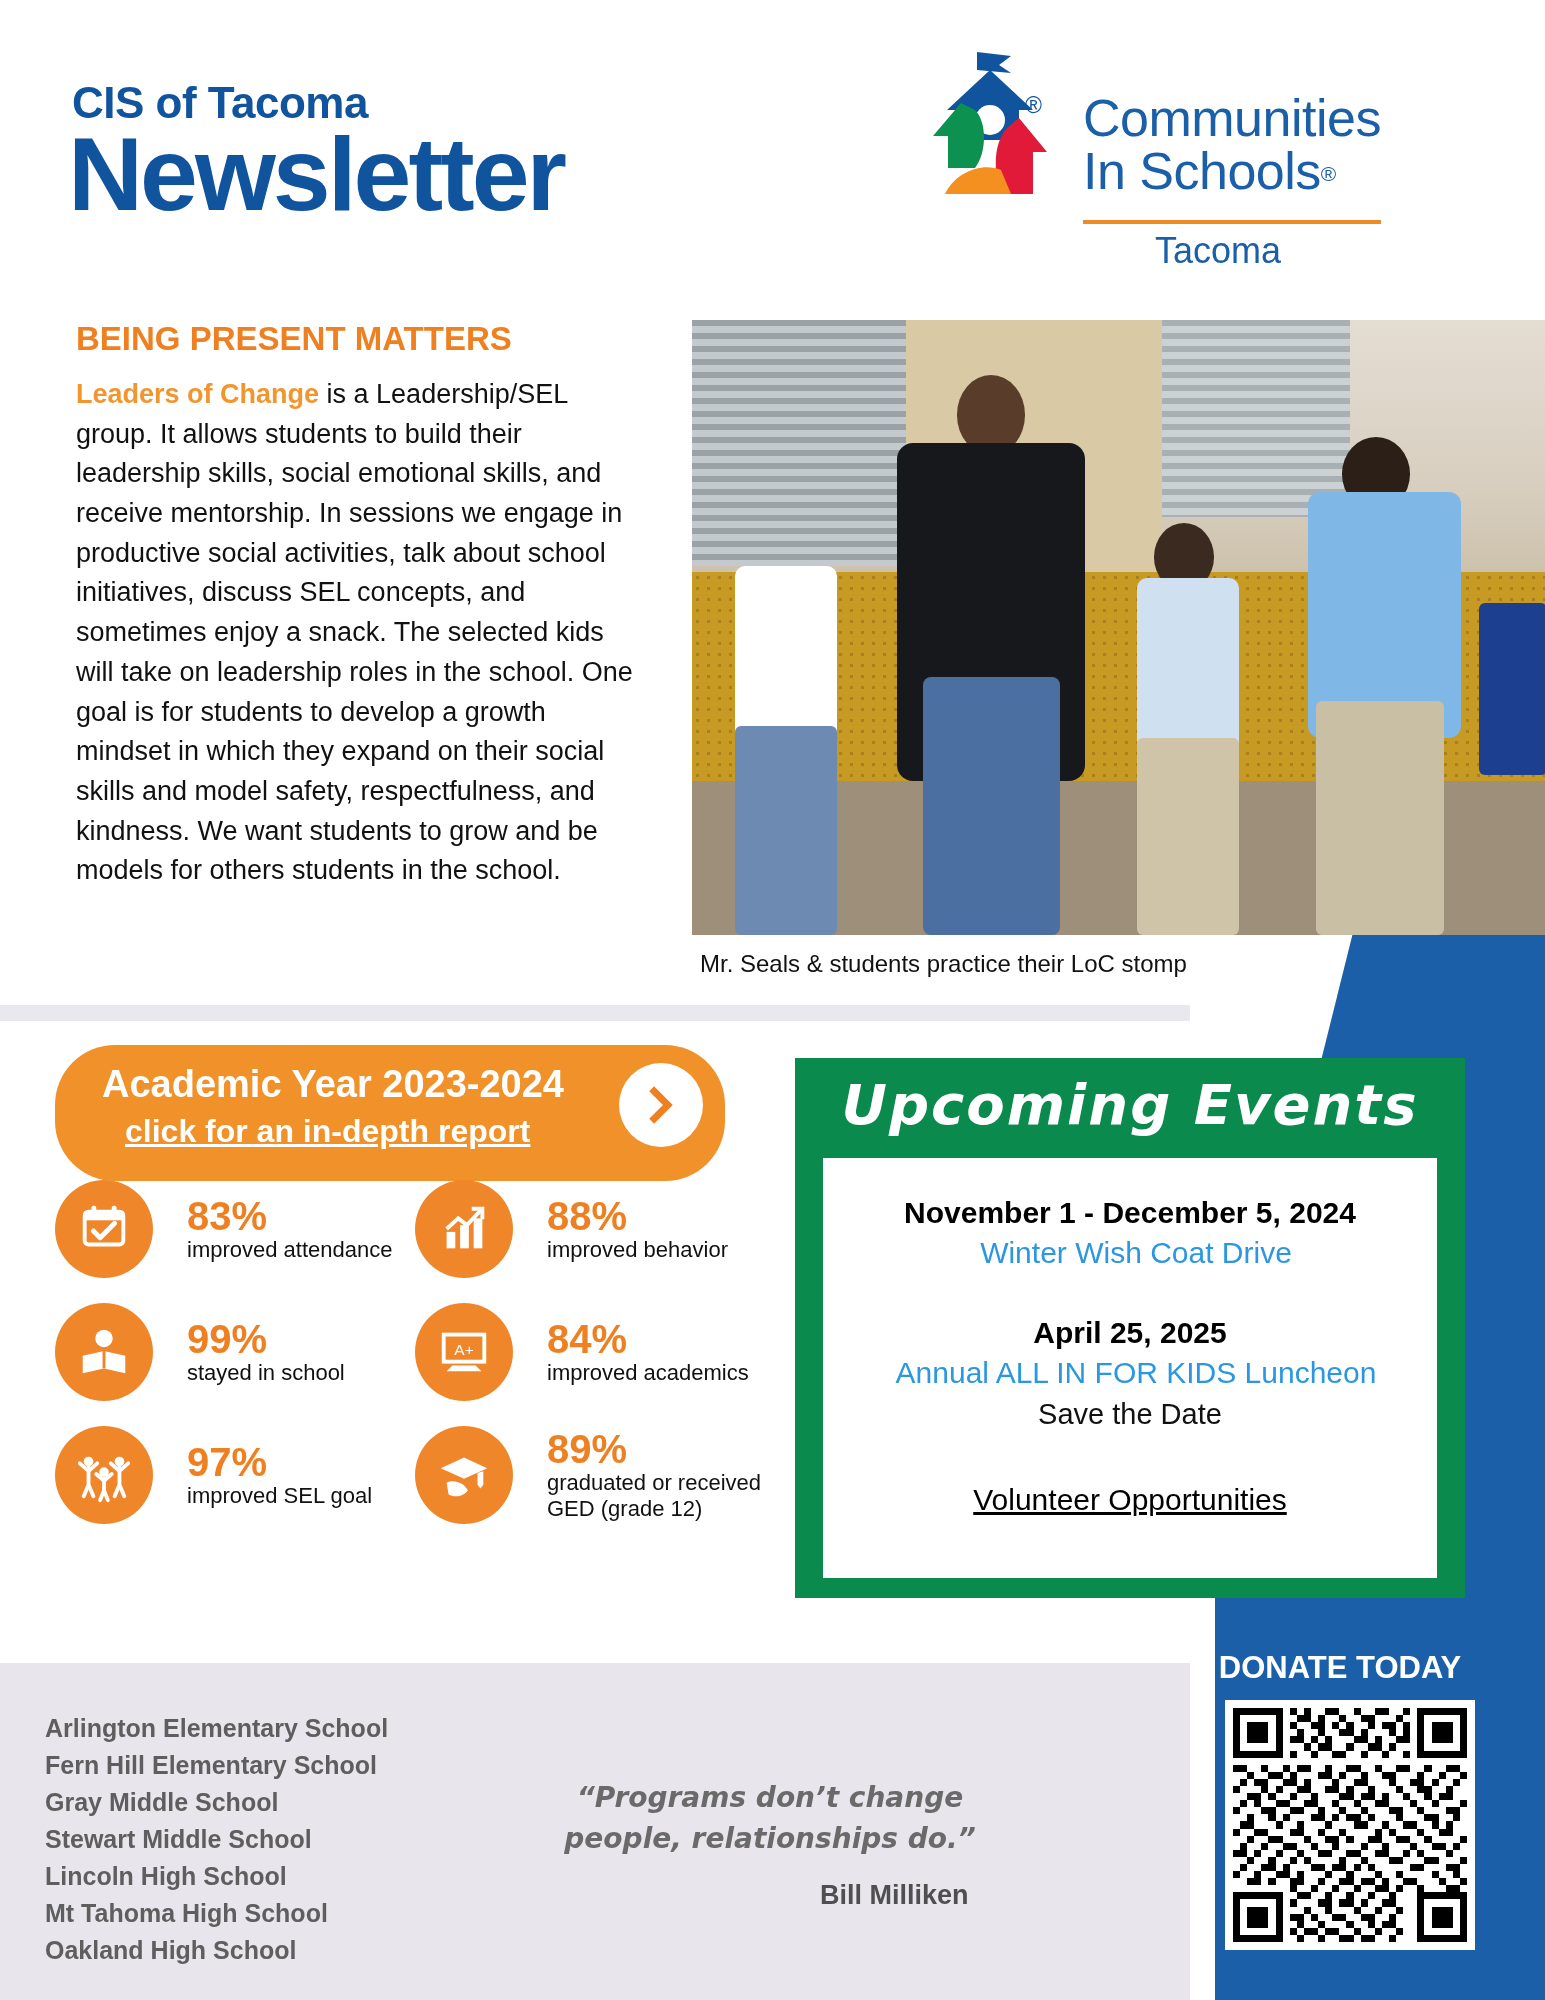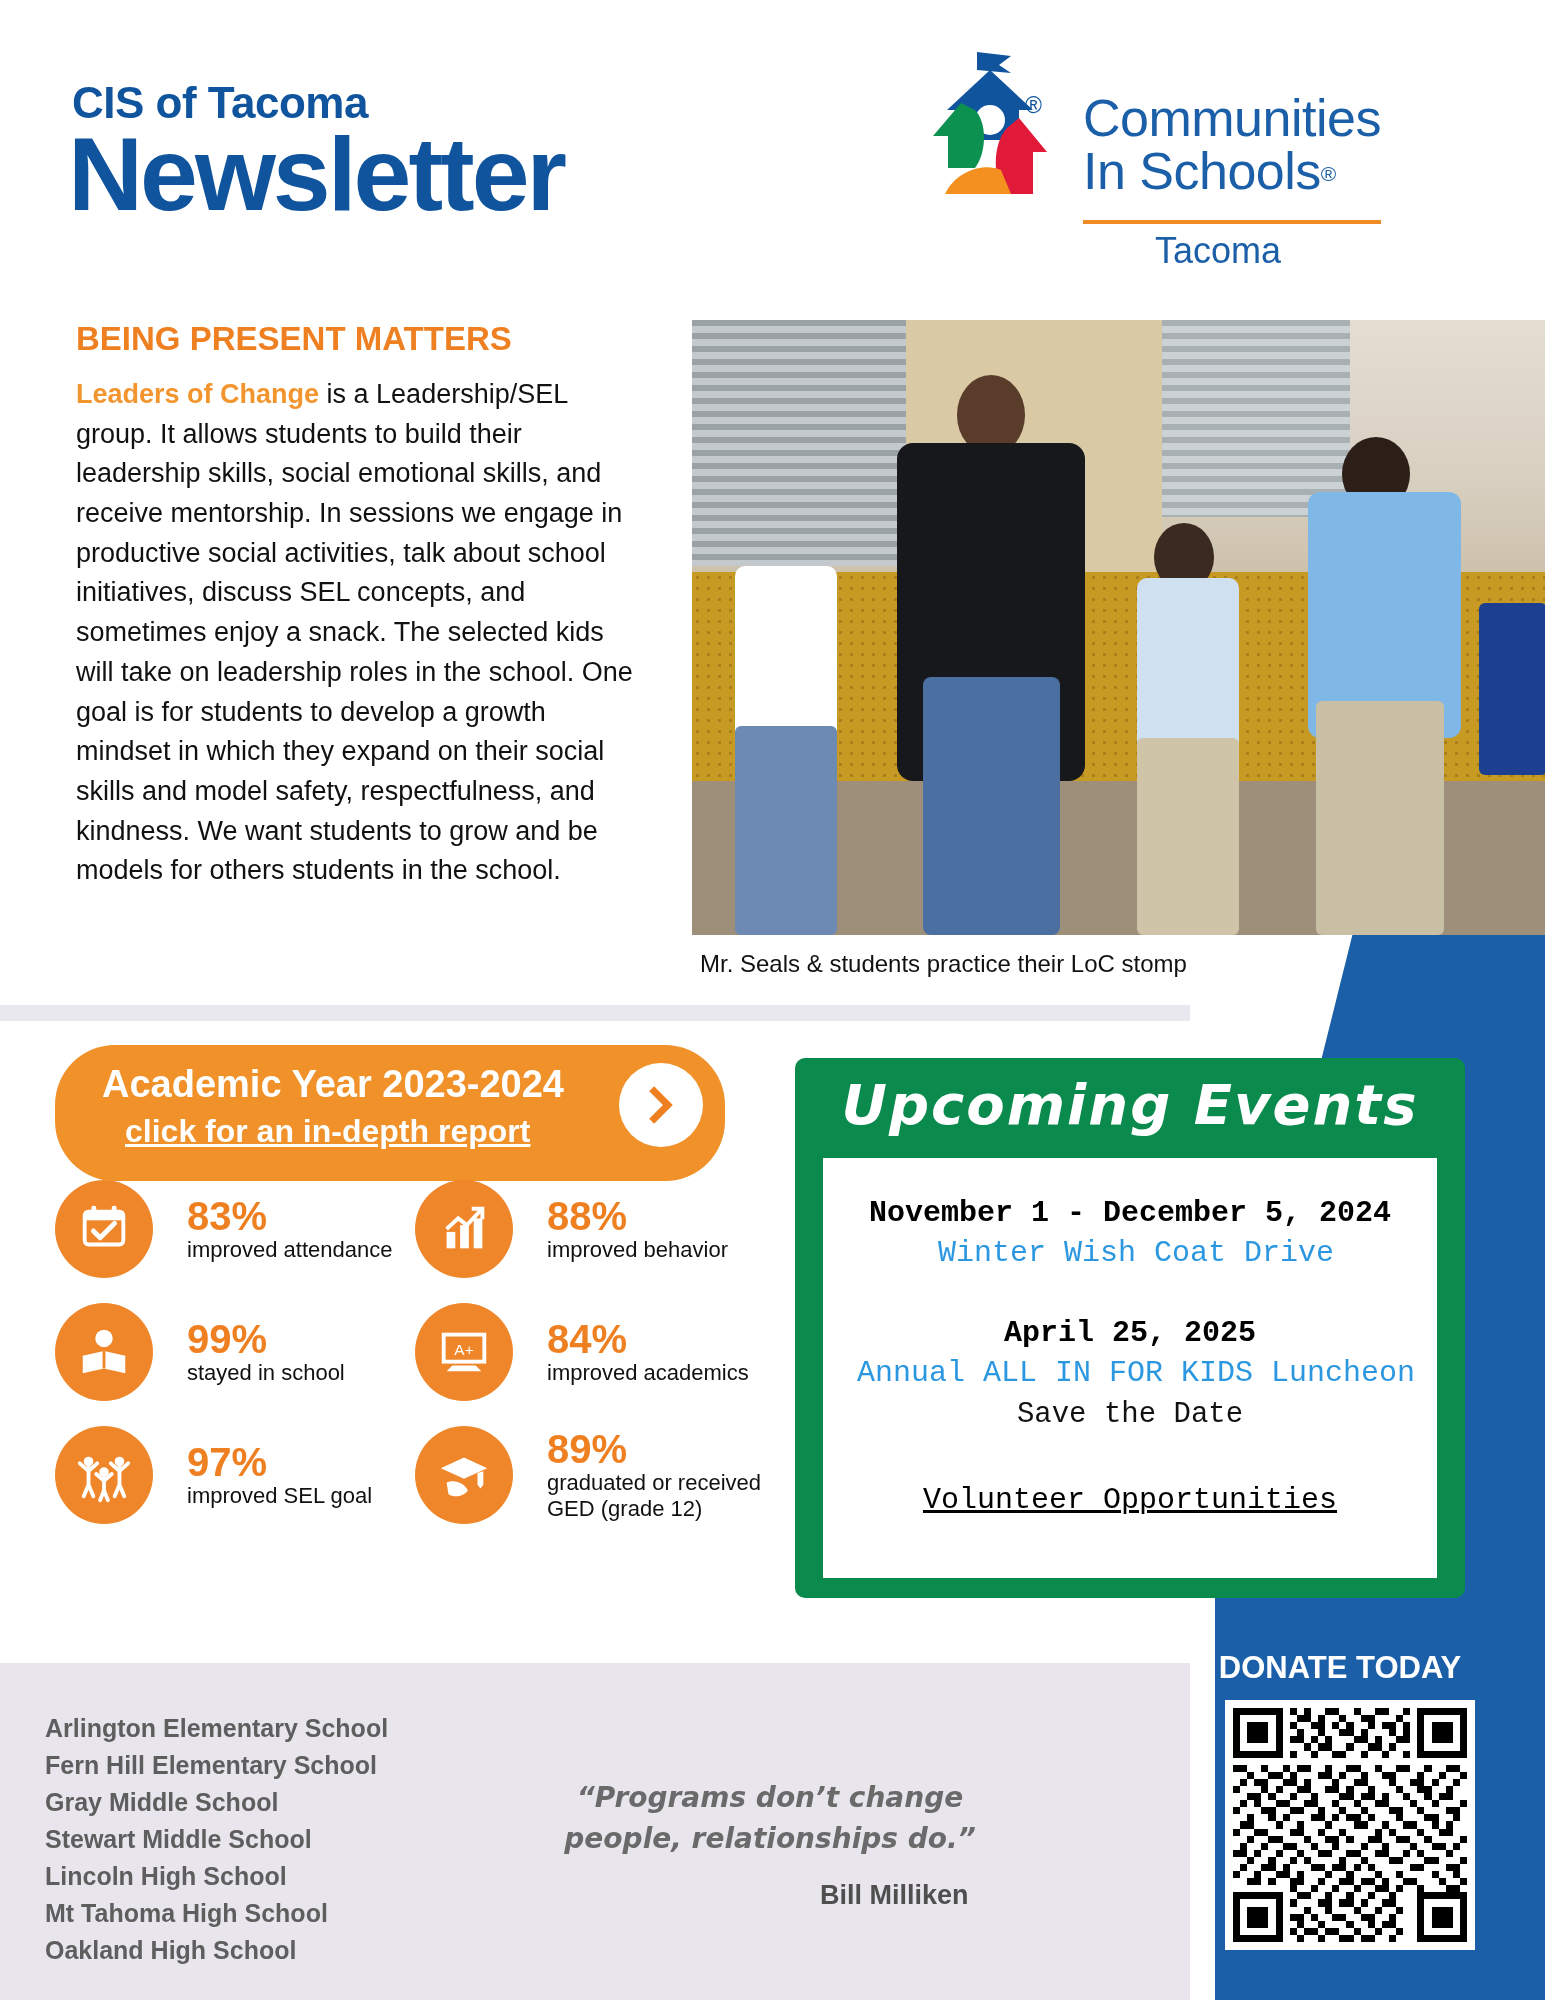--- a/index.html
+++ b/index.html
@@ -119,30 +119,30 @@
     width:98px; height:98px; border-radius:50%; background:#f0862a;
     flex:0 0 98px; display:flex; align-items:center; justify-content:center;
   }
   .stxt{ margin-left:22px; }
   .spct{ font-size:40px; font-weight:bold; color:#ef8022; line-height:1.05; }
   .slab{ font-size:22px; color:#111; line-height:1.2; }
 
   
   .events{
     position:absolute; left:795px; top:1058px; width:670px; height:540px;
-    background:#0b8a4e; z-index:4;border-radius:10px;
+    background:#0b8a4e; z-index:4;
   }
   .ev-title{
     position:absolute; left:0; top:14px; width:670px; text-align:center;
     font-family:"DejaVu Sans", sans-serif;
     font-size:56px; font-style:italic; font-weight:bold; color:#fff; letter-spacing:2px;
   }
   .ev-inner{
     position:absolute; left:28px; top:100px; width:614px; height:420px;
-    background:#fff; text-align:center; padding-top:28px;font-family:Liberation Mono, monospace;
+    background:#fff; text-align:center; padding-top:28px;
   }
   .ev-d{ font-size:30px; font-weight:bold; color:#000; margin-top:10px;}
   .ev-n{ font-size:30px; color:#2b97e0; margin-top:6px;padding-left:12px;}
   .ev-sub{ font-size:29px; color:#111; margin-top:8px;}
   .ev-vol{ font-size:30px; color:#000; text-decoration:underline; margin-top:52px;}
 
   
   .footer-gray{
     position:absolute; left:0; top:1663px; width:1190px; height:337px; background:#e8e6ec; z-index:1;
   }

